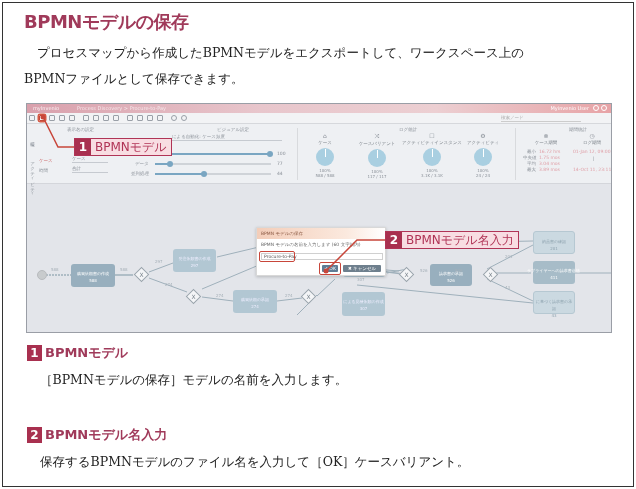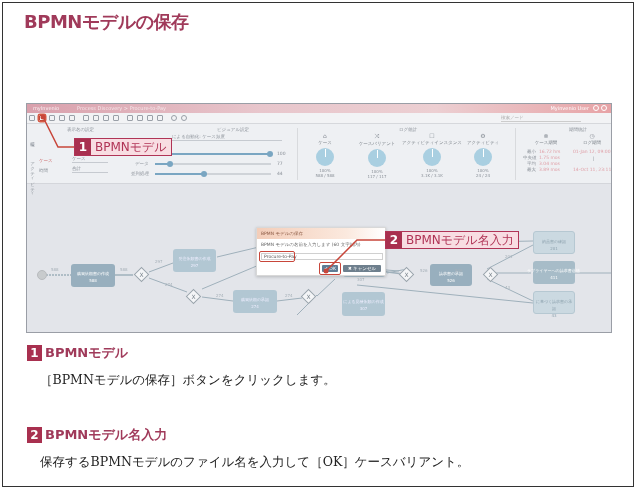--- a/index.html
+++ b/index.html
@@ -65,20 +65,22 @@
   .sec-body { position: absolute; left: 40px; font-size: 12.5px; color: #222; }
   svg.overlay { position: absolute; left: 0; top: 0; width: 636px; height: 489px; pointer-events: none; }
 </style>
 </head>
 <body>
 
 <div class="page"></div>
 
 <div class="title">BPMNモデルの保存</div>
 <div class="lead">
+  <div class="indent">プロセスマップから作成したBPMNモデルをエクスポートして、ワークスペース上の</div>
+  <div>BPMNファイルとして保存できます。</div>
 </div>
 
 <div class="shot">
   <div class="shot-titlebar">
     <span class="brand">myInvenio</span>
     <span class="crumb">Process Discovery &gt; Procure-to-Pay</span>
     <span class="user">Myinvenio User</span>
     <div class="win">
       <span></span>
       <span></span>
@@ -309,19 +311,19 @@
 </div>
 <div class="callout" style="left:385px;top:231px">
   <span class="num">2</span>
   <span class="lbl">BPMNモデル名入力</span>
 </div>
 
 <div class="sec-head" style="top:344px">
   <span class="badge">1</span>
   <span>BPMNモデル</span>
 </div>
-<div class="sec-body" style="top:372px">［BPMNモデルの保存］ボタンをクリックします。</div>
+<div class="sec-body" style="top:372px">［BPMNモデルの保存］モデルの名前を入力します。</div>
 
 <div class="sec-head" style="top:426px">
   <span class="badge">2</span>
   <span>BPMNモデル名入力</span>
 </div>
 <div class="sec-body" style="top:454px">保存するBPMNモデルのファイル名を入力して［OK］ケースバリアント。</div>
 
 </body></html>

